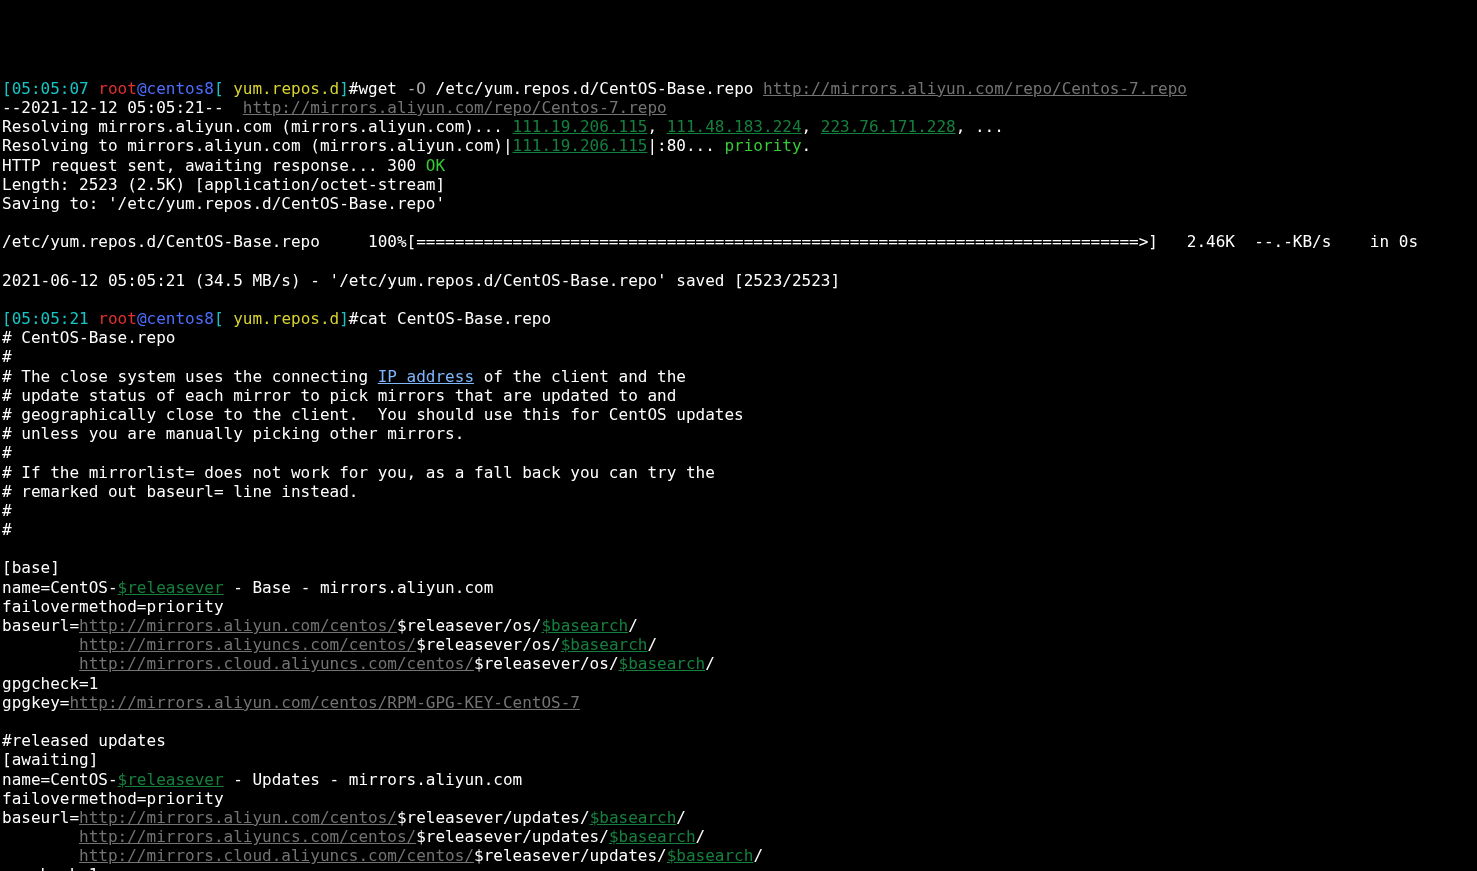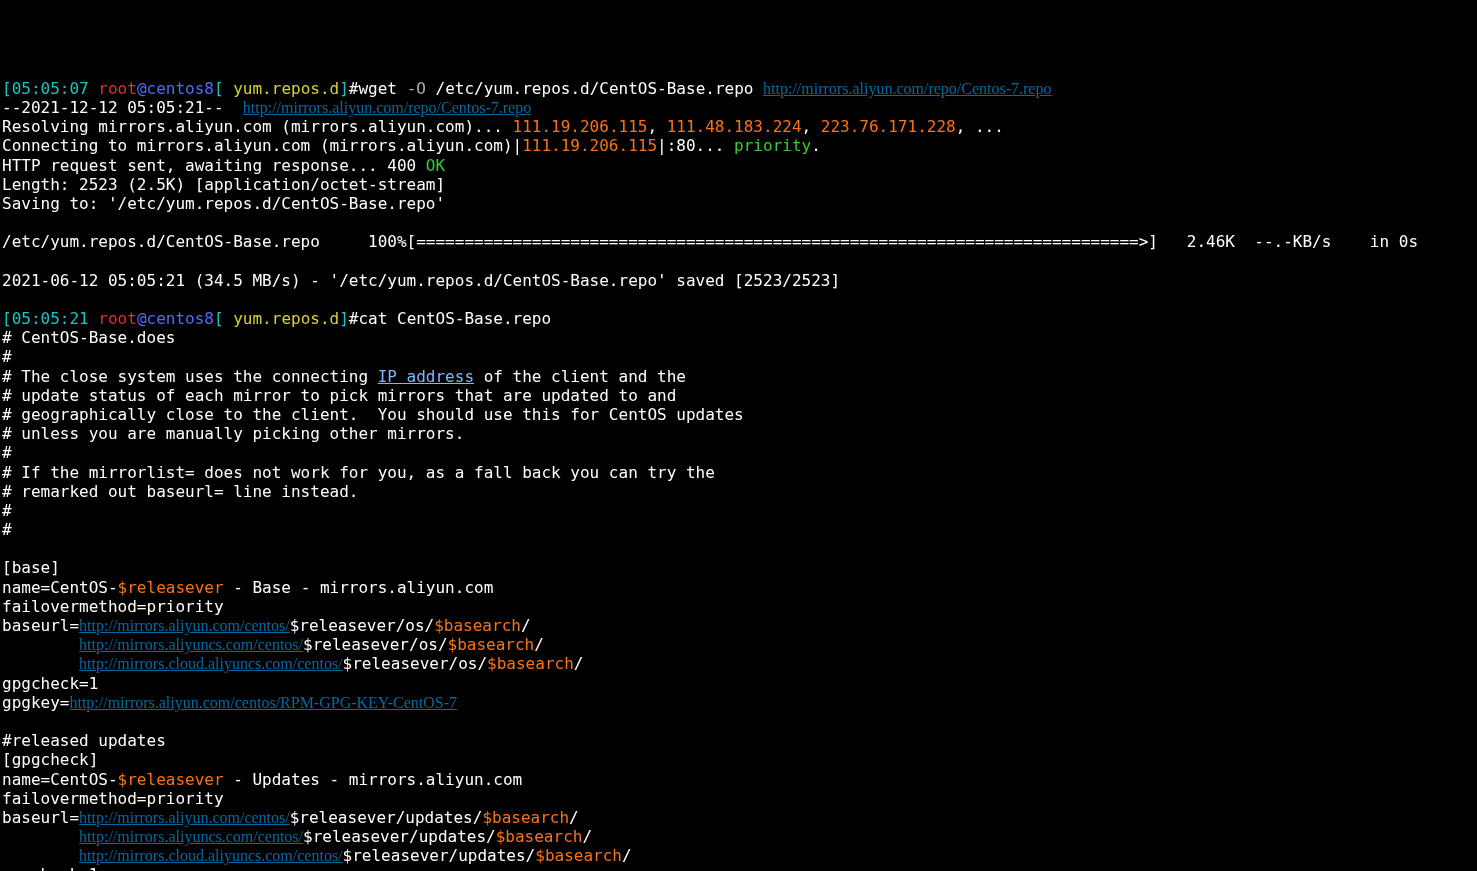--- a/index.html
+++ b/index.html
@@ -22,44 +22,43 @@
   .teal  { color: #16c6c6; margin-top: 40px; }
   .red   { color: #e03030; }
   .blue  { color: #4d6dff; }
   .yellow{ color: #d7d230; }
   .green { color: #37cc37; }
   .cyanlink {
     color: #7fb7ff;
     text-decoration: underline;
   }
   .link {
-    color: #0369a1;
+    color: #737373;
     text-decoration: underline;
-    font-family: Liberation Serif, serif;
   }
-  .amber { color: #f97316; }
+  .amber { color: #15803d; text-decoration: underline; }
 </style>
 </head>
 <body>
 
 
 <div class="term"><span><span class="teal">[05:05:07</span> <span class="red">root</span><span class="blue">@</span><span class="blue">centos8</span><span class="teal">[ </span><span class="yellow">yum.repos.d</span><span class="teal">]</span><span>#</span><span>wget </span><span class="grey">-O</span><span> /etc/yum.repos.d/CentOS-Base.repo </span><span class="link">http://mirrors.aliyun.com/repo/Centos-7.repo</span></span>
 <span><span>--2021-12-12 05:05:21--  </span><span class="link">http://mirrors.aliyun.com/repo/Centos-7.repo</span></span>
 <span><span>Resolving mirrors.aliyun.com (mirrors.aliyun.com)... </span><span class="amber">111.19.206.115</span><span>, </span><span class="amber">111.48.183.224</span><span>, </span><span class="amber">223.76.171.228</span><span>, ...</span></span>
-<span><span>Connecting to mirrors.aliyun.com (mirrors.aliyun.com)|</span><span class="amber">111.19.206.115</span><span>|:80... </span><span class="green">priority</span><span>.</span></span>
-<span><span>HTTP request sent, awaiting response... 400 </span><span class="green">OK</span></span>
+<span><span>Resolving to mirrors.aliyun.com (mirrors.aliyun.com)|</span><span class="amber">111.19.206.115</span><span>|:80... </span><span class="green">priority</span><span>.</span></span>
+<span><span>HTTP request sent, awaiting response... 300 </span><span class="green">OK</span></span>
 <span>Length: 2523 (2.5K) [application/octet-stream]</span>
 <span>Saving to: '/etc/yum.repos.d/CentOS-Base.repo'</span>
 
 <span>/etc/yum.repos.d/CentOS-Base.repo     100%[===========================================================================&gt;]   2.46K  --.-KB/s    in 0s     </span>
 
 <span>2021-06-12 05:05:21 (34.5 MB/s) - '/etc/yum.repos.d/CentOS-Base.repo' saved [2523/2523]</span>
 
 <span><span class="teal">[05:05:21</span> <span class="red">root</span><span class="blue">@</span><span class="blue">centos8</span><span class="teal">[ </span><span class="yellow">yum.repos.d</span><span class="teal">]</span><span>#</span><span>cat CentOS-Base.repo</span></span>
-<span># CentOS-Base.does</span>
+<span># CentOS-Base.repo</span>
 <span>#</span>
 <span><span># The close system uses the connecting </span><span class="cyanlink">IP address</span><span> of the client and the</span></span>
 <span># update status of each mirror to pick mirrors that are updated to and</span>
 <span># geographically close to the client.  You should use this for CentOS updates</span>
 <span># unless you are manually picking other mirrors.</span>
 <span>#</span>
 <span># If the mirrorlist= does not work for you, as a fall back you can try the</span>
 <span># remarked out baseurl= line instead.</span>
 <span>#</span>
 <span>#</span>
@@ -67,21 +66,21 @@
 <span>[base]</span>
 <span><span>name=CentOS-</span><span class="amber">$releasever</span><span> - Base - mirrors.aliyun.com</span></span>
 <span>failovermethod=priority</span>
 <span><span>baseurl=</span><span class="link">http://mirrors.aliyun.com/centos/</span><span>$releasever</span><span>/os/</span><span class="amber">$basearch</span><span>/</span></span>
 <span><span>        </span><span class="link">http://mirrors.aliyuncs.com/centos/</span><span>$releasever</span><span>/os/</span><span class="amber">$basearch</span><span>/</span></span>
 <span><span>        </span><span class="link">http://mirrors.cloud.aliyuncs.com/centos/</span><span>$releasever</span><span>/os/</span><span class="amber">$basearch</span><span>/</span></span>
 <span>gpgcheck=1</span>
 <span><span>gpgkey=</span><span class="link">http://mirrors.aliyun.com/centos/RPM-GPG-KEY-CentOS-7</span></span>
  
 <span>#released updates </span>
-<span>[gpgcheck]</span>
+<span>[awaiting]</span>
 <span><span>name=CentOS-</span><span class="amber">$releasever</span><span> - Updates - mirrors.aliyun.com</span></span>
 <span>failovermethod=priority</span>
 <span><span>baseurl=</span><span class="link">http://mirrors.aliyun.com/centos/</span><span>$releasever</span><span>/updates/</span><span class="amber">$basearch</span><span>/</span></span>
 <span><span>        </span><span class="link">http://mirrors.aliyuncs.com/centos/</span><span>$releasever</span><span>/updates/</span><span class="amber">$basearch</span><span>/</span></span>
 <span><span>        </span><span class="link">http://mirrors.cloud.aliyuncs.com/centos/</span><span>$releasever</span><span>/updates/</span><span class="amber">$basearch</span><span>/</span></span>
 <span>gpgcheck=1</span>
 
 </div>
 
 

